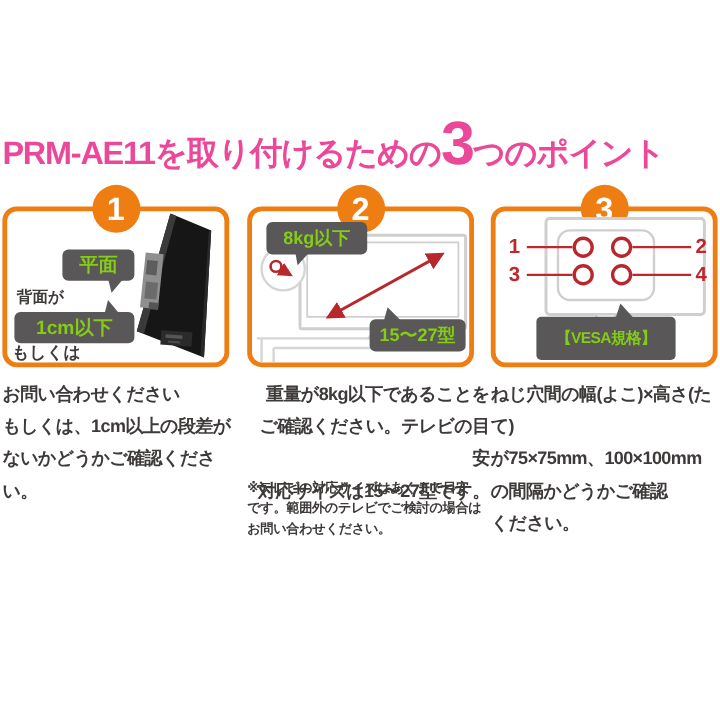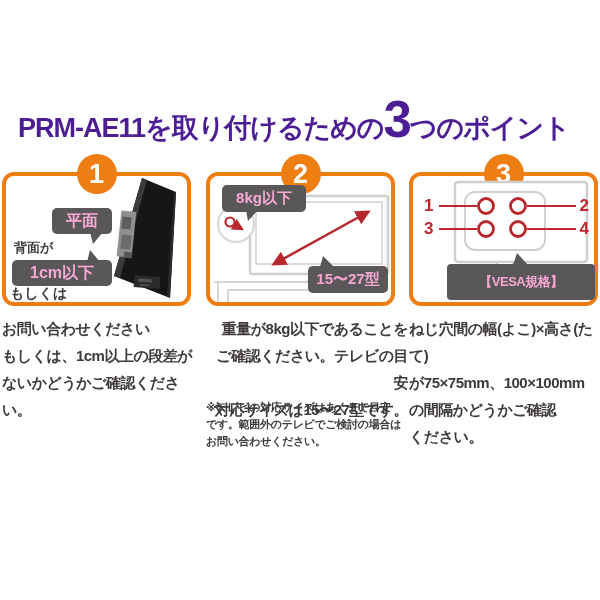--- a/index.html
+++ b/index.html
@@ -3,53 +3,53 @@
 <meta charset="utf-8">
 <style>
   html,body{margin:0;padding:0;}
   body{
     width:600px;height:600px;background:#ffffff;position:relative;overflow:hidden;
     font-family:"Liberation Sans","DejaVu Sans",sans-serif;
     -webkit-font-smoothing:antialiased;
   }
   
   .title{
-    position:absolute;left:18px;top:94px;white-space:nowrap;
-    color:#4c1d95;font-weight:bold;letter-spacing:-1px;line-height:1;
+    position:absolute;left:2px;top:94px;white-space:nowrap;
+    color:#ec4899;font-weight:bold;letter-spacing:-1px;line-height:1;
   }
   .title span{display:inline;vertical-align:baseline;}
   .t-main{font-size:27px;}
   .t-big{font-size:51px;letter-spacing:-2px;}
   
   .panel{
     position:absolute;top:172px;width:189px;height:134px;box-sizing:border-box;
     background:#fff;border:4px solid #ee7d12;border-radius:12px;
   }
   .p1{left:2px;} .p2{left:206px;} .p3{left:409px;}
   .num-badge{
     position:absolute;top:-22px;left:50%;transform:translateX(-50%);
     width:40px;height:40px;border-radius:50%;background:#ee7d12;color:#fff;
     font-size:27px;font-weight:bold;display:flex;align-items:center;justify-content:center;
   }
   
   .bubble{
-    position:absolute;background:#595757;color:#f9a8d4;font-weight:bold;
+    position:absolute;background:#595757;color:#84cc16;font-weight:bold;
     border-radius:5px;display:flex;align-items:center;justify-content:center;
     text-align:center;z-index:3;
   }
   .bubble::after{content:"";position:absolute;width:0;height:0;}
   .b-flat{left:14px;top:32px;width:60px;height:26px;font-size:16px;margin-left:32px;}
   .b-flat::after{bottom:-10px;right:9px;border-top:12px solid #595757;border-left:3px solid transparent;border-right:10px solid transparent;}
   .b-step{left:6px;top:84px;width:100px;height:26px;font-size:16px;}
   .b-step::after{top:-10px;right:12px;border-bottom:12px solid #595757;border-left:3px solid transparent;border-right:10px solid transparent;}
   .b-8kg{left:12px;top:9px;width:84px;height:27px;font-size:15px;}
   .b-8kg::after{bottom:-9px;left:24px;border-top:11px solid #595757;border-left:2px solid transparent;border-right:10px solid transparent;}
   .b-size{right:3px;bottom:9px;width:80px;height:27px;font-size:15px;}
   .b-size::after{top:-10px;left:12px;border-bottom:11px solid #595757;border-left:3px solid transparent;border-right:11px solid transparent;}
-  .b-vesa{left:34px;top:88px;width:148px;height:36px;font-size:13px;flex-direction:column;line-height:16px;border-radius:4px;letter-spacing:-0.5px;}
+  .b-vesa{left:34px;top:88px;width:116px;height:36px;font-size:13px;flex-direction:column;line-height:16px;border-radius:4px;letter-spacing:-0.5px;}
   .b-vesa::after{top:-11px;left:66px;border-bottom:12px solid #595757;border-left:4px solid transparent;border-right:11px solid transparent;}
   
   .lbl{position:absolute;color:#3e3a39;font-weight:bold;z-index:2;margin-top:48px;}
   .l-back{left:8px;top:15px;font-size:13px;}
   .l-or{left:4px;top:61px;font-size:14px;}
   
   .illus{position:absolute;z-index:1;}
   .tv1{right:3px;top:2px;}
   .fill{left:0;top:0;width:181px;height:126px;}
   

